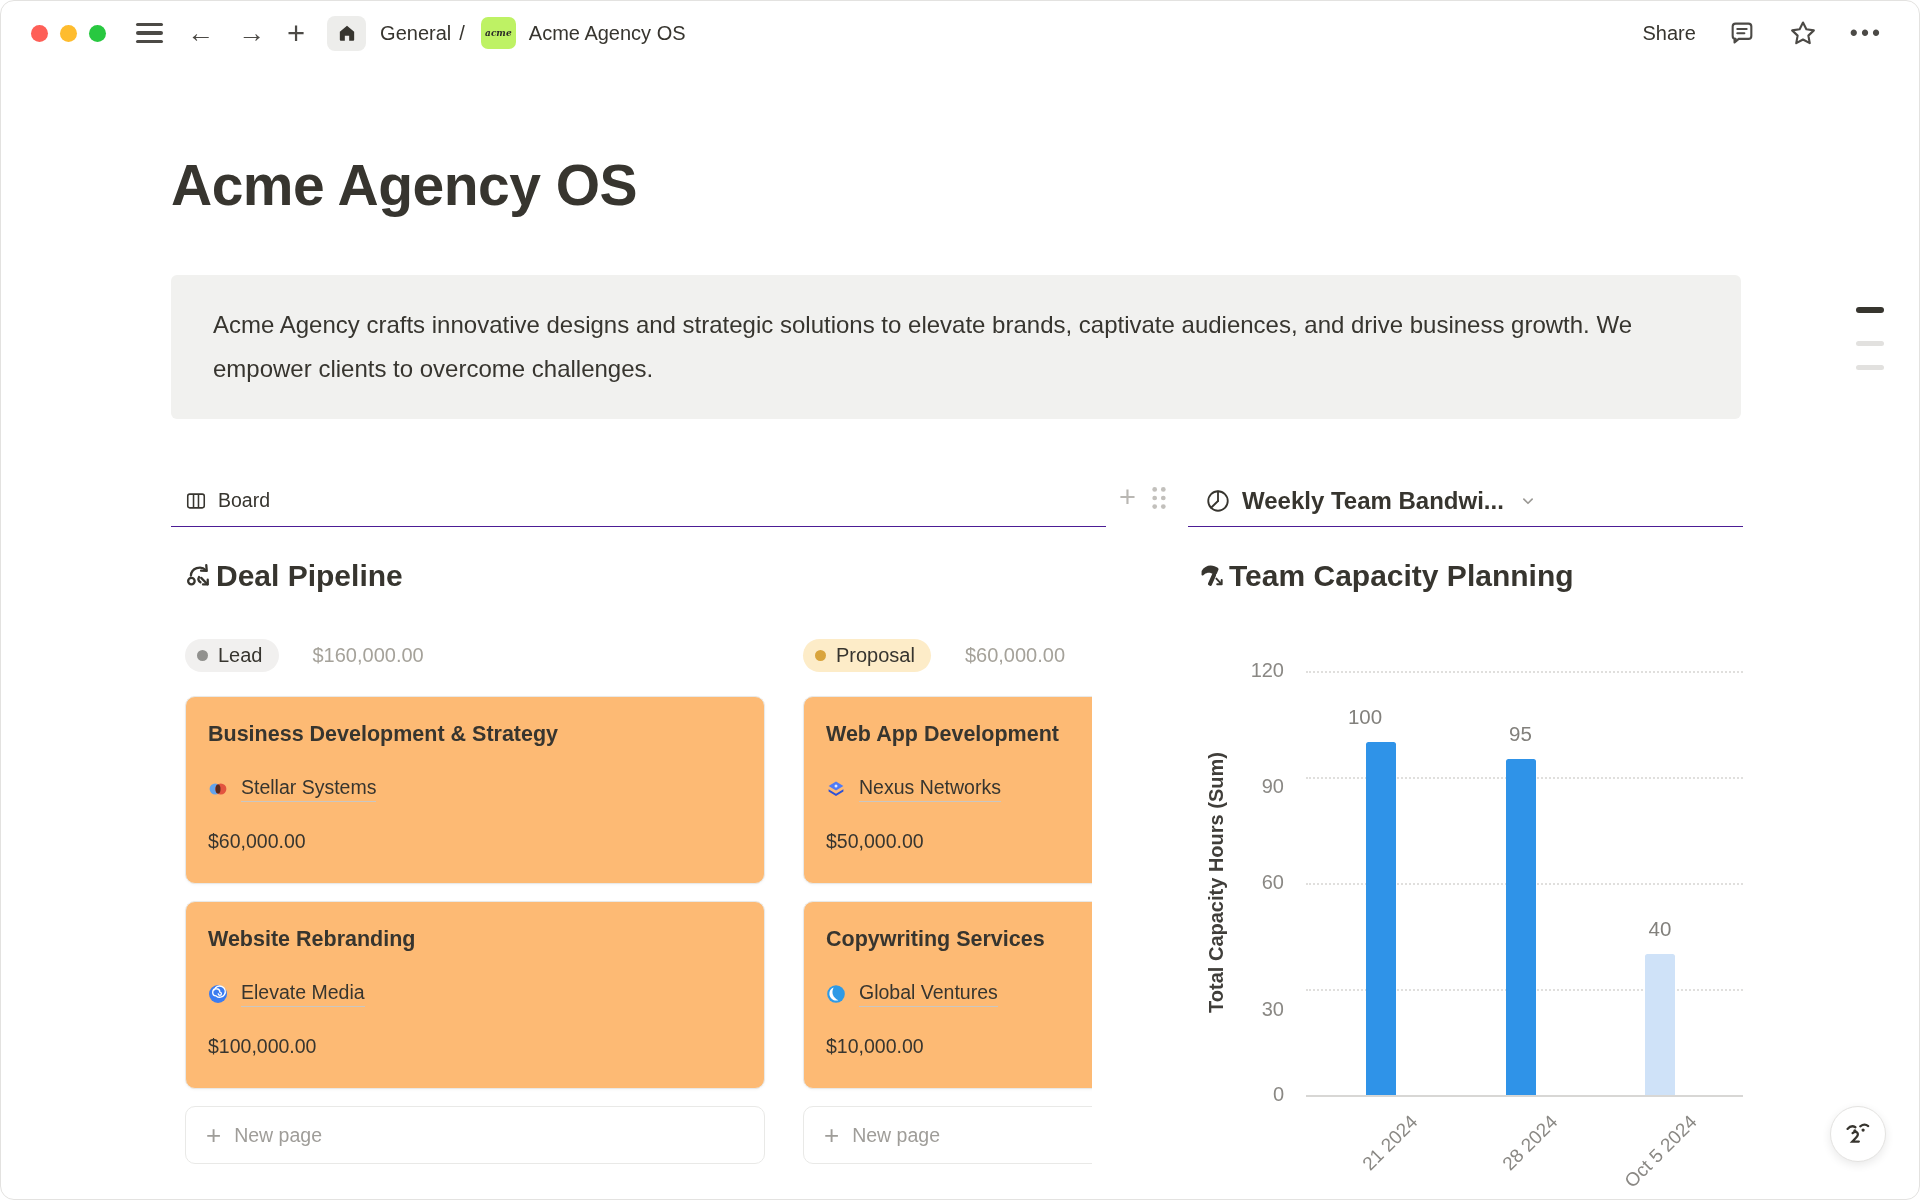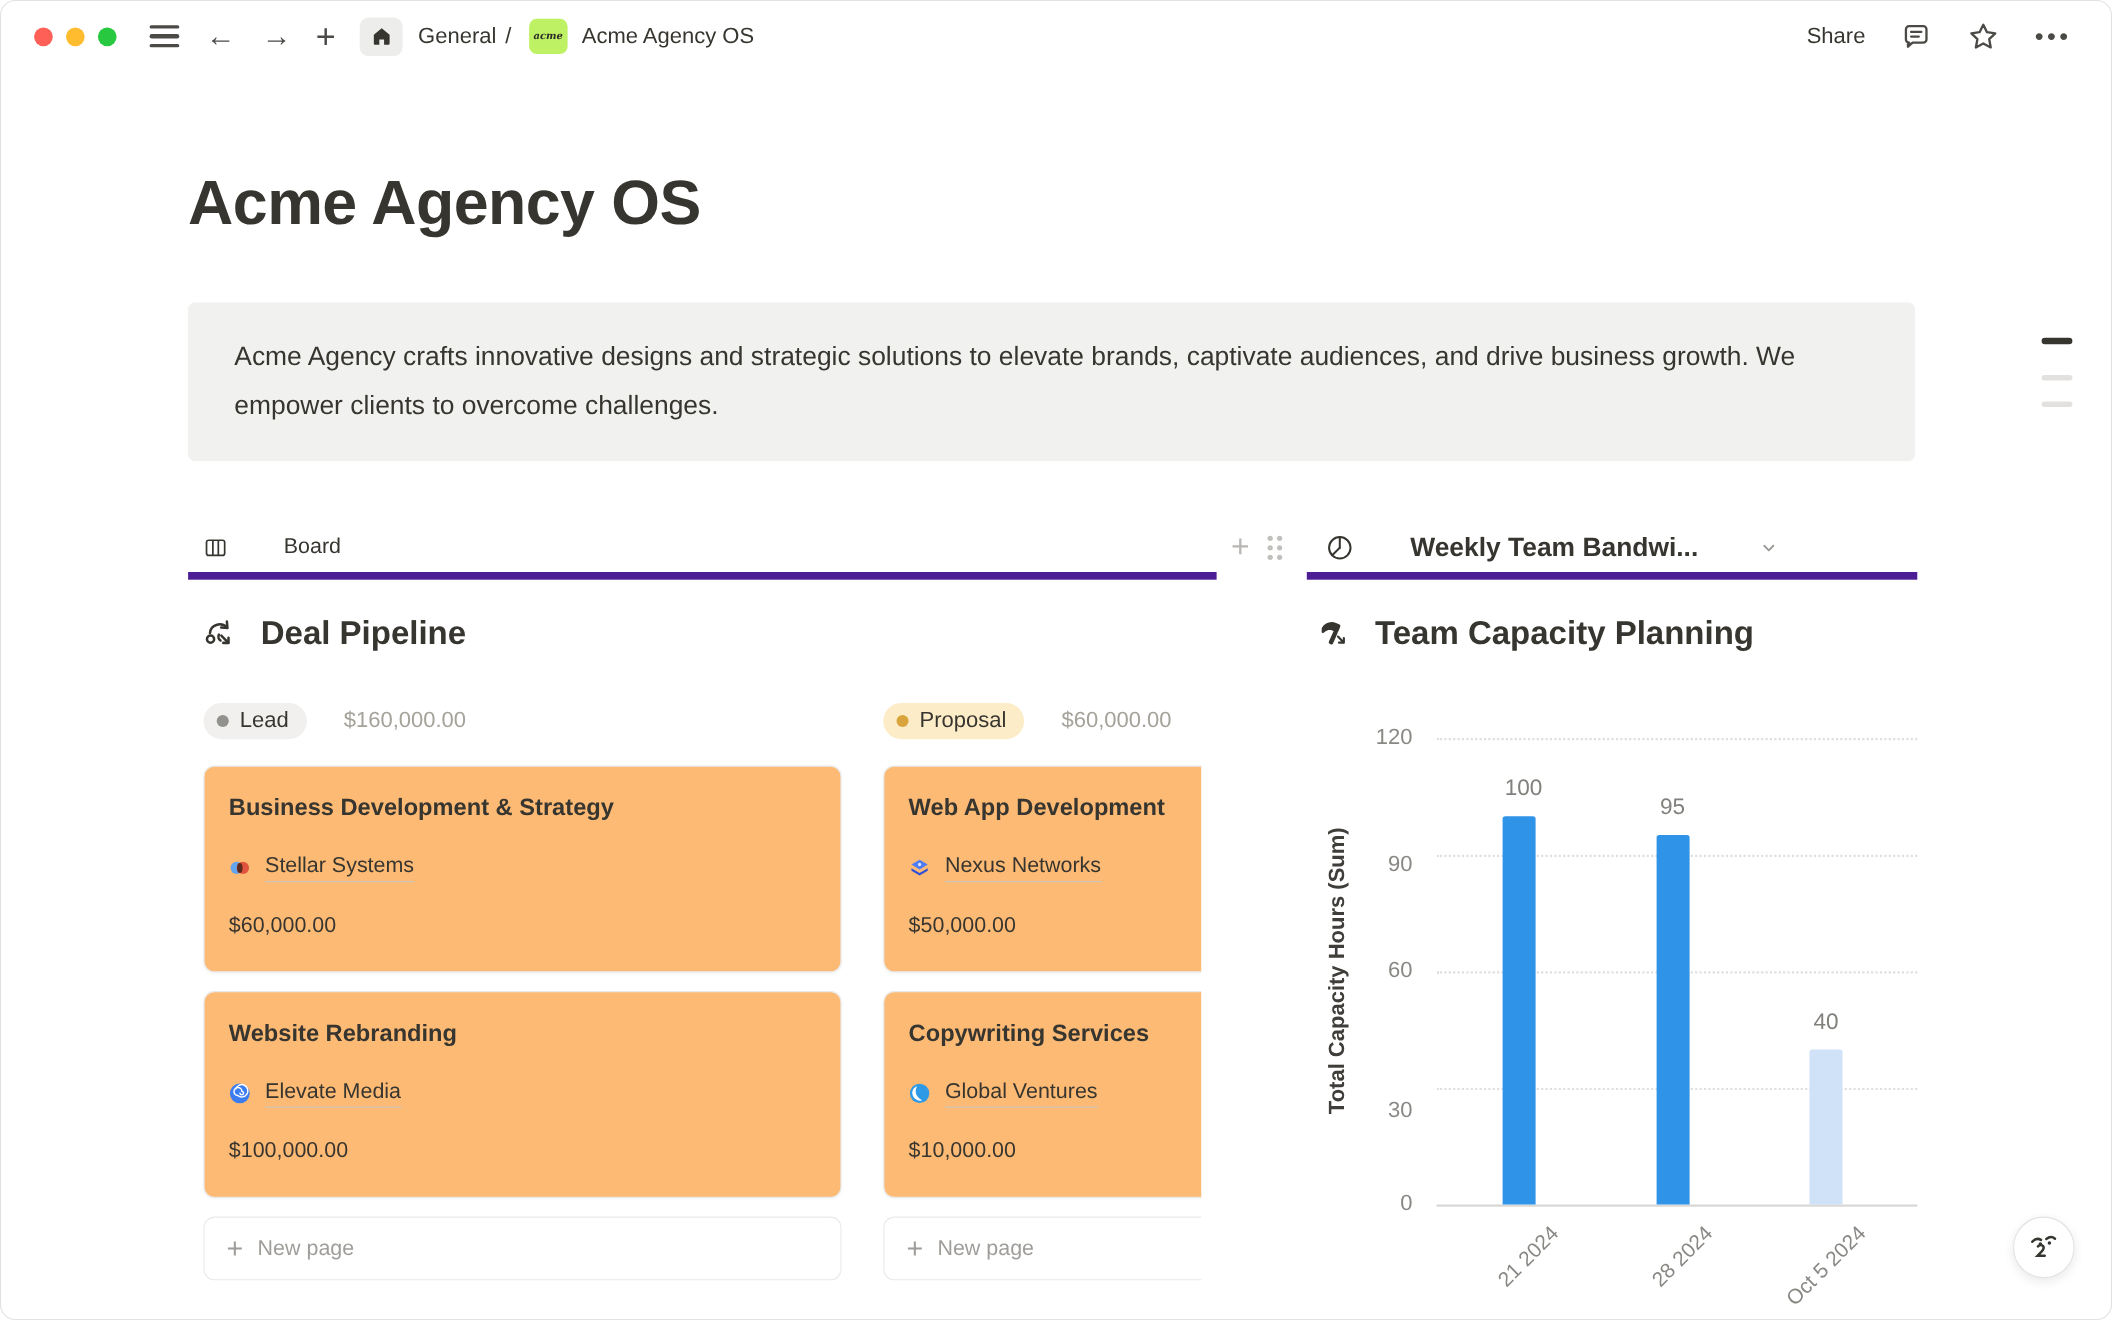--- a/index.html
+++ b/index.html
@@ -29,31 +29,31 @@
 
   
   .main { margin:0 178px 0 170px; }
   h1.title { margin-top:86px; font-size:57px; font-weight:700; letter-spacing:-0.5px; color:#37352f; line-height:68px; }
   .callout { margin-top:56px; background:#f1f1ef; border-radius:6px; padding:28px 42px; font-size:24px; line-height:44px; color:#37352f; }
 
   .collection { position:relative; margin-top:56px; display:flex; }
   .board-pane { width:935px; flex:none; }
   .chart-pane { width:555px; flex:none; margin-left:82px; }
 
-  .view-tabs { display:flex; align-items:center; height:52px; border-bottom:7px solid #4c1d95; padding-left:14px;gap:40px; }
+  .view-tabs { display:flex; align-items:center; height:52px; border-bottom:1px solid #4c1d95; padding-left:14px; }
   .view-tabs .vlabel { margin-left:11px; font-size:19.5px; font-weight:500; color:#37352f; }
   .view-tabs.right { padding-left:17px; }
   .view-tabs.right .vlabel { margin-left:11px; font-weight:700; font-size:24px; }
   .chev { margin-left:15px; display:flex; align-items:center; }
 
   .floating-controls { position:absolute; left:948px; top:8px; display:flex; align-items:center; gap:13px; }
   .ctrl-plus { font-size:29px; font-weight:300; color:#b9b7b3; cursor:pointer; line-height:1; }
   .drag-dots { cursor:grab; display:flex; align-items:center; }
 
-  .section-head { margin-top:26px; padding-left:14px; display:flex; align-items:center; gap:23px; height:45px; }
+  .section-head { margin-top:26px; padding-left:14px; display:flex; align-items:center; gap:2px; height:45px; }
   .section-head .stitle { font-size:30px; font-weight:700; color:#37352f; }
   .chart-pane .section-head { padding-left:10px; }
 
   .columns { margin-top:38px; padding-left:14px; display:flex; gap:38px; width:921px; overflow:hidden; }
   .col { width:580px; flex:none; }
   .col-head { display:flex; align-items:center; gap:34px; height:38px; margin-bottom:22px; }
   .pill { display:inline-flex; align-items:center; gap:10px; border-radius:999px; padding:5px 16px 5px 12px; font-size:20px; color:#37352f; cursor:pointer; }
   .pill .pdot { width:11px; height:11px; border-radius:50%; }
   .colsum { font-size:20px; color:#a5a29a; white-space:nowrap; }
   .card { background:#fdba74; border:1px solid #e9e9e7; border-radius:10px; padding:25px 22px; height:188px; margin-bottom:17px;
@@ -290,21 +290,21 @@
             <div class="ytick" style="left: 26px; top: 465px;">0</div>
             <div class="gridline" style="left: 118px; top: 371px; width: 437px;"></div>
             <div class="ytick" style="left: 26px; top: 380px;">30</div>
             <div class="gridline" style="left: 118px; top: 265px; width: 437px;"></div>
             <div class="ytick" style="left: 26px; top: 253px;">60</div>
             <div class="gridline" style="left: 118px; top: 159px; width: 437px;"></div>
             <div class="ytick" style="left: 26px; top: 157px;">90</div>
             <div class="gridline" style="left: 118px; top: 53px; width: 437px;"></div>
             <div class="ytick" style="left: 26px; top: 41px;">120</div>
             <div class="bar" style="left: 178px; top: 123.667px; height: 353.333px; background: rgb(47, 147, 232);"></div>
-            <div class="barval" style="left: 157px; top: 86.6667px;">100</div>
+            <div class="barval" style="left: 137px; top: 86.6667px;">100</div>
             <div class="xtick-anchor" style="left: 219px; top: 493px;">
               <div class="xtick">21 2024</div>
             </div>
             <div class="bar" style="left: 317.5px; top: 141.333px; height: 335.667px; background: rgb(47, 147, 232);"></div>
             <div class="barval" style="left: 292.5px; top: 104.333px;">95</div>
             <div class="xtick-anchor" style="left: 358.5px; top: 493px;">
               <div class="xtick">28 2024</div>
             </div>
             <div class="bar" style="left: 457px; top: 335.667px; height: 141.333px; background: rgb(207, 226, 248);"></div>
             <div class="barval" style="left: 432px; top: 298.667px;">40</div>

